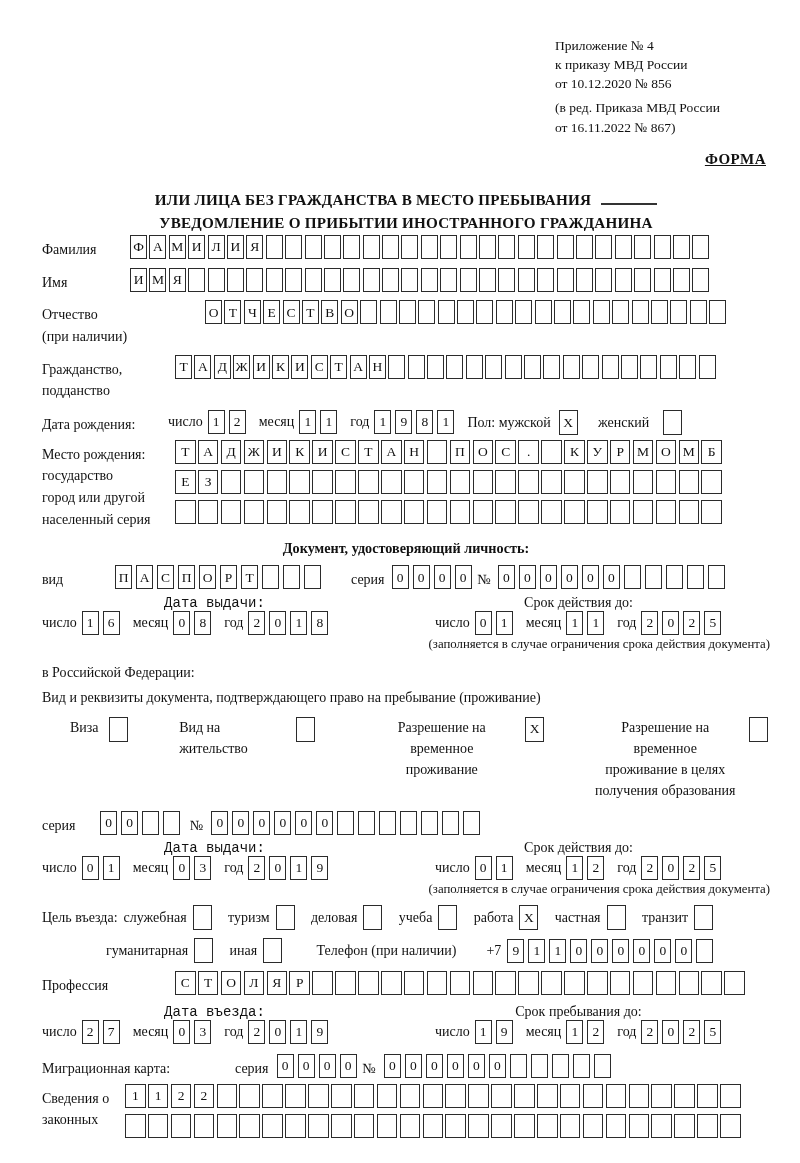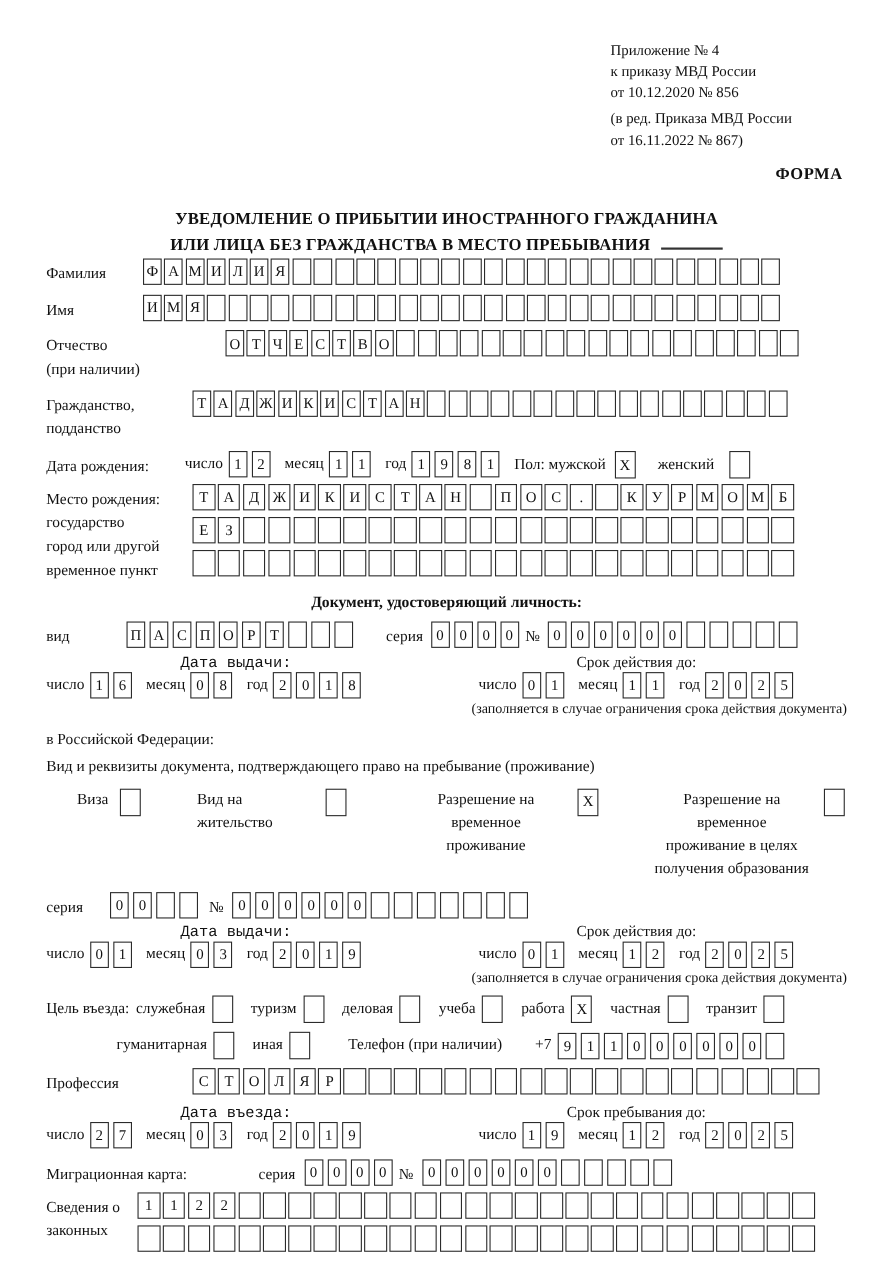--- a/index.html
+++ b/index.html
@@ -8,21 +8,21 @@
     width:800px; height:1163px; overflow:hidden;
     font-family:"Liberation Serif", "DejaVu Serif", serif;
     color:#111; font-size:14px;
     position:relative;
   }
   .page { padding:36px 30px 0 42px; }
 
   
   .law-ref { margin-left:auto; width:215px; font-size:13.5px; line-height:1.42; }
   .law-ref .gap { margin-top:5px; }
-  .forma { text-align:right; font-weight:bold; font-size:15px; margin-top:14px; padding-right:4px; letter-spacing:0.5px; }
+  .forma { text-align:right; font-weight:bold; font-size:15px; margin-top:14px; padding-right:4px; letter-spacing:0.5px;text-decoration:underline; }
 
   
   .title { text-align:center; font-weight:bold; font-size:15.2px; margin-top:20px; line-height:1.55; letter-spacing:0.2px; }
   .blank-line { display:inline-block; width:56px; border-bottom:2.2px solid #333; height:12px; margin-left:10px; }
 
   .sec-heading { font-weight:bold; font-size:14.6px; margin-top:28px; margin-bottom:22px; letter-spacing:0.1px; word-spacing:1.5px; }
 
   
   .row { display:flex; align-items:flex-start; margin-bottom:7px; }
   .lbl { flex-shrink:0; padding-top:4px; line-height:1.55; }
@@ -86,22 +86,22 @@
   <div class="law-ref">
     <div>Приложение № 4</div>
     <div>к приказу МВД России</div>
     <div>от 10.12.2020 № 856</div>
     <div class="gap">(в ред. Приказа МВД России</div>
     <div>от 16.11.2022 № 867)</div>
   </div>
   <div class="forma">ФОРМА</div>
 
   <div class="title">
+    <div><span>ИЛИ ЛИЦА БЕЗ ГРАЖДАНСТВА В МЕСТО ПРЕБЫВАНИЯ</span><span class="blank-line"></span></div>
     <div>УВЕДОМЛЕНИЕ О ПРИБЫТИИ ИНОСТРАННОГО ГРАЖДАНИНА</div>
-    <div><span>ИЛИ ЛИЦА БЕЗ ГРАЖДАНСТВА В МЕСТО ПРЕБЫВАНИЯ</span><span class="blank-line"></span></div>
   </div>
 
 
   <div class="row">
     <div class="lbl w88">Фамилия</div>
     <div class="cells">
         <span class="cell">Ф</span>
         <span class="cell">А</span>
         <span class="cell">М</span>
         <span class="cell">И</span>
@@ -274,21 +274,21 @@
           <span class="cell"></span>
         </span>
     </span>
   </div>
 
   <div class="row mt4">
     <div class="lbl w133">
       <div>Место рождения:</div>
       <div>государство</div>
       <div>город или другой</div>
-      <div>временное пункт</div>
+      <div>населенный серия</div>
     </div>
     <div class="stack">
       <div class="cells wide">
           <span class="cell">Т</span>
           <span class="cell">А</span>
           <span class="cell">Д</span>
           <span class="cell">Ж</span>
           <span class="cell">И</span>
           <span class="cell">К</span>
           <span class="cell">И</span>

